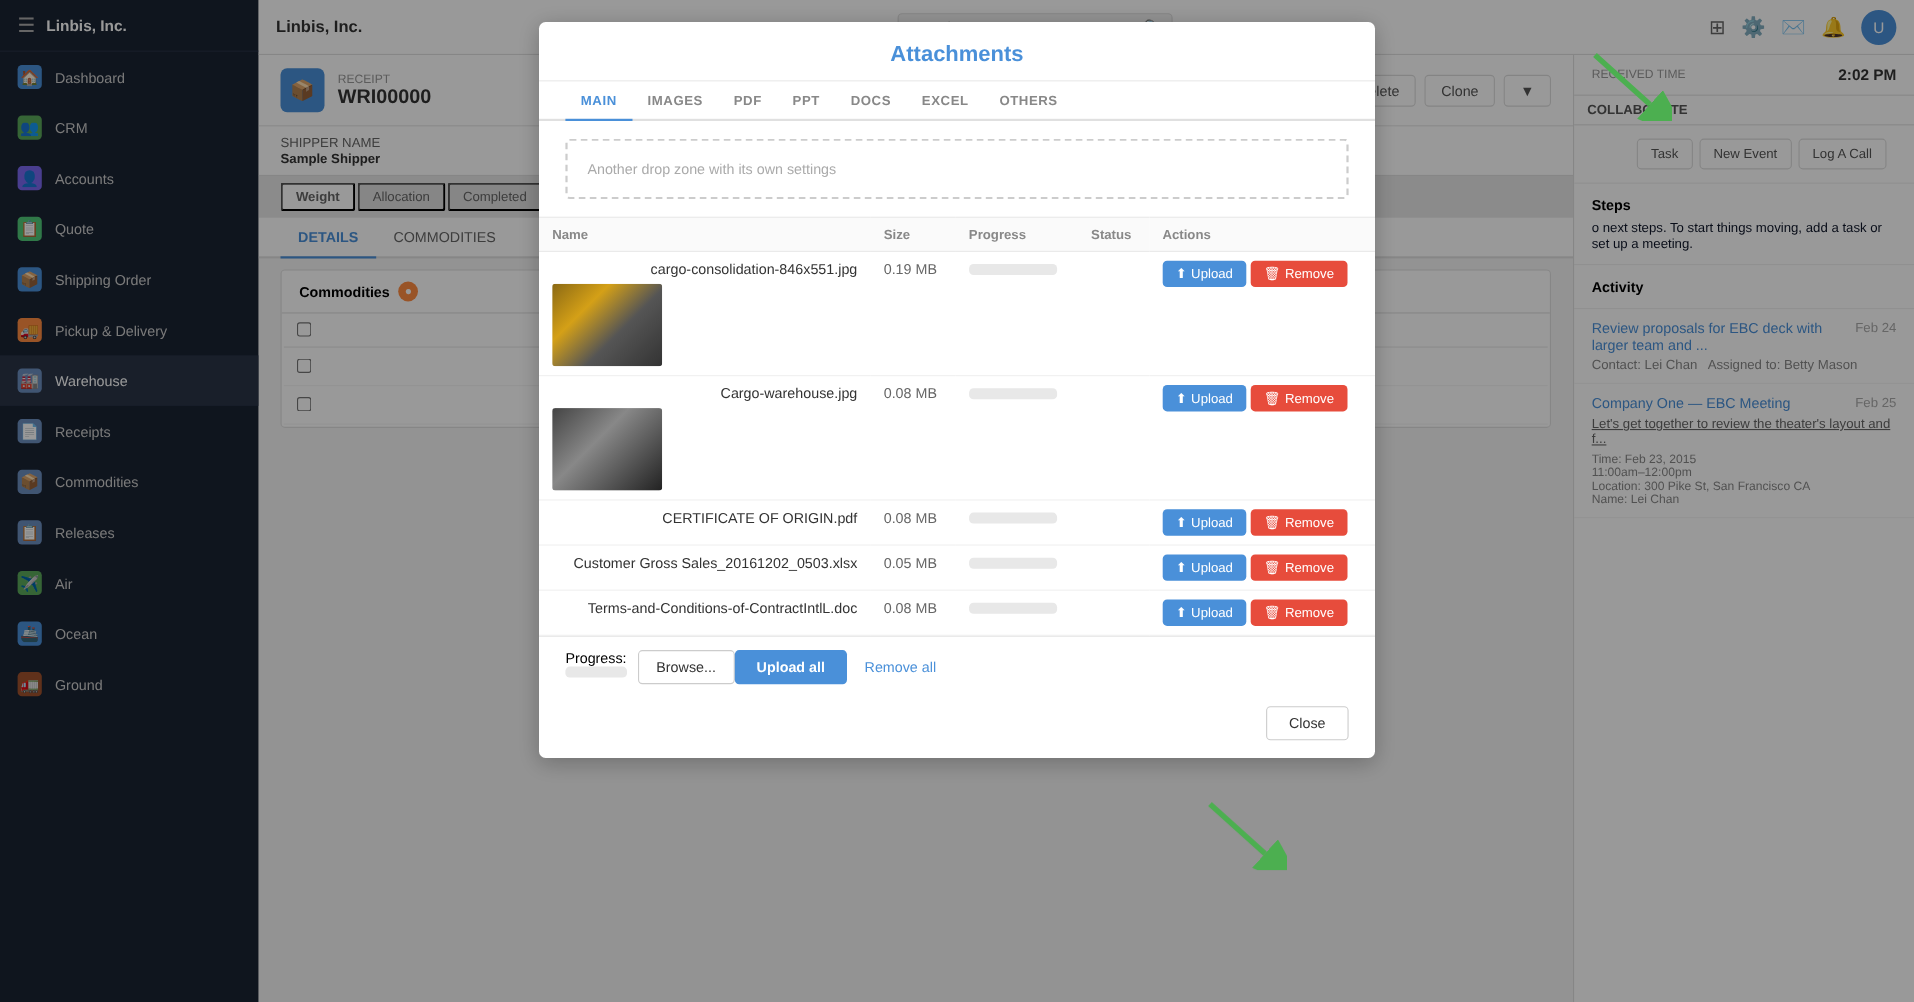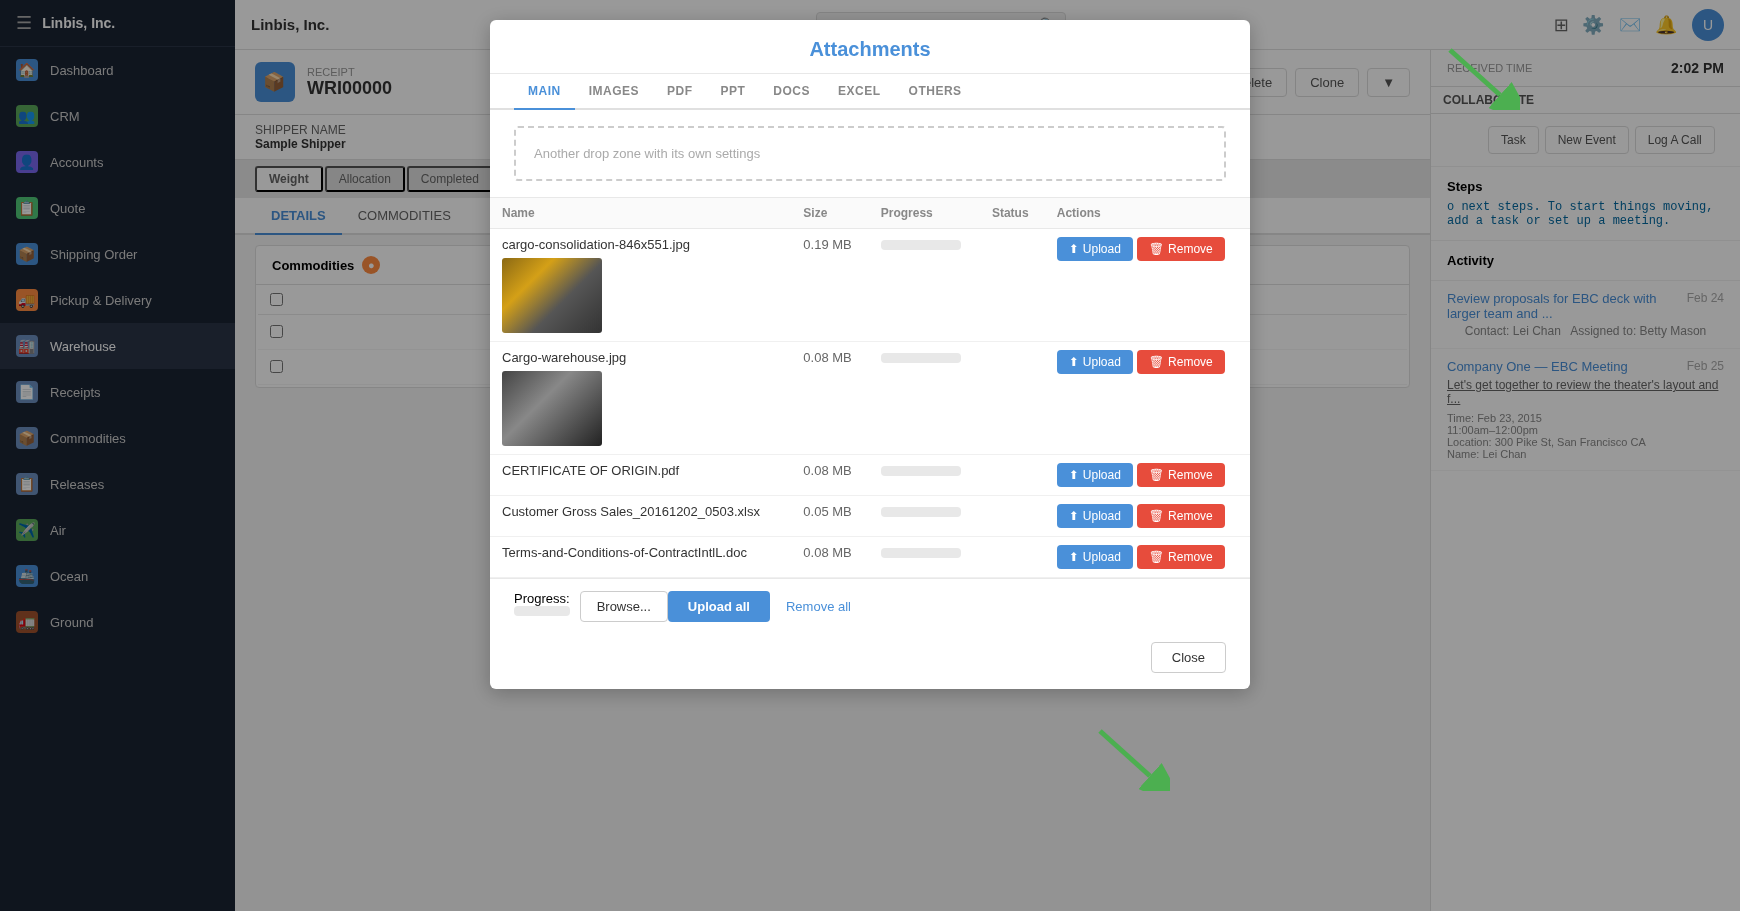--- a/index.html
+++ b/index.html
@@ -240,21 +240,21 @@
       padding: 18px;
       color: #aaa;
       font-size: 13px;
       text-align: left;
     }
     .files-table { width: 100%; border-collapse: collapse; }
     .files-table thead tr { border-top: 1px solid #e8e8e8; border-bottom: 1px solid #e8e8e8; background: #fafafa; }
     .files-table th { padding: 8px 12px; font-size: 12px; color: #888; font-weight: 600; text-align: left; }
     .files-table td { padding: 8px 12px; font-size: 13px; vertical-align: top; }
     .files-table tbody tr { border-bottom: 1px solid #f0f0f0; }
-    .files-table .file-name { color: #333; font-weight: 500; }
+    .files-table .file-name { color: #333; font-weight: 500; text-align: right; }
     .files-table .file-size { color: #666; }
     .progress-bar-container { width: 80px; height: 10px; background: #e8e8e8; border-radius: 4px; margin-top: 3px; }
     .progress-bar { height: 100%; background: #ccc; border-radius: 4px; width: 0%; }
     .btn-upload {
       padding: 5px 12px;
       background: #4a90d9;
       color: #fff;
       border: none;
       border-radius: 4px;
       cursor: pointer;
@@ -353,21 +353,21 @@
       flex-shrink: 0;
     }
     .rpanel-section { padding: 12px 16px; border-bottom: 1px solid #f0f0f0; }
     .rpanel-action-btns { display: flex; gap: 6px; flex-wrap: wrap; margin-left: 41px; }
     .rpanel-btn { padding: 6px 12px; border: 1px solid #ddd; border-radius: 4px; background: #fff; cursor: pointer; font-size: 12px; color: #555; }
 
     
     .activity-item { padding: 10px 16px; border-bottom: 1px solid #f5f5f5; }
     .activity-title { color: #4a90d9; font-size: 13px; cursor: pointer; }
     .activity-date { float: right; font-size: 12px; color: #aaa; }
-    .activity-meta { font-size: 12px; color: #888; margin-top: 3px; text-align: center; }
+    .activity-meta { font-size: 12px; color: #888; margin-top: 3px; }
     .activity-body { font-size: 12px; color: #666; margin-top: 4px; text-decoration: underline; }
     .meeting-details { font-size: 11px; color: #888; margin-top: 6px; }
     .select-dropdown {
       padding: 4px 8px;
       border: 1px solid #ddd;
       border-radius: 4px;
       font-size: 12px;
       color: #555;
     }
   </style>
@@ -533,21 +533,21 @@
         <div class="rpanel-action-btns">
           <button class="rpanel-btn">Task</button>
           <button class="rpanel-btn">New Event</button>
           <button class="rpanel-btn">Log A Call</button>
         </div>
       </div>
 
 
       <div class="rpanel-section">
         <strong>Steps</strong>
-        <p style="font-size:12px; color:#0369a1; margin-top:6px;font-family:Liberation Mono, monospace;">o next steps. To start things moving, add a task or set up a meeting.</p>
+        <p style="font-size:12px; color:#0f172a; margin-top:6px;">o next steps. To start things moving, add a task or set up a meeting.</p>
       </div>
 
       <div class="rpanel-section">
         <strong>Activity</strong>
       </div>
 
       <div class="activity-item">
         <span class="activity-date">Feb 24</span>
         <span class="activity-title">Review proposals for EBC deck with larger team and ...</span>
         <div class="activity-meta">

